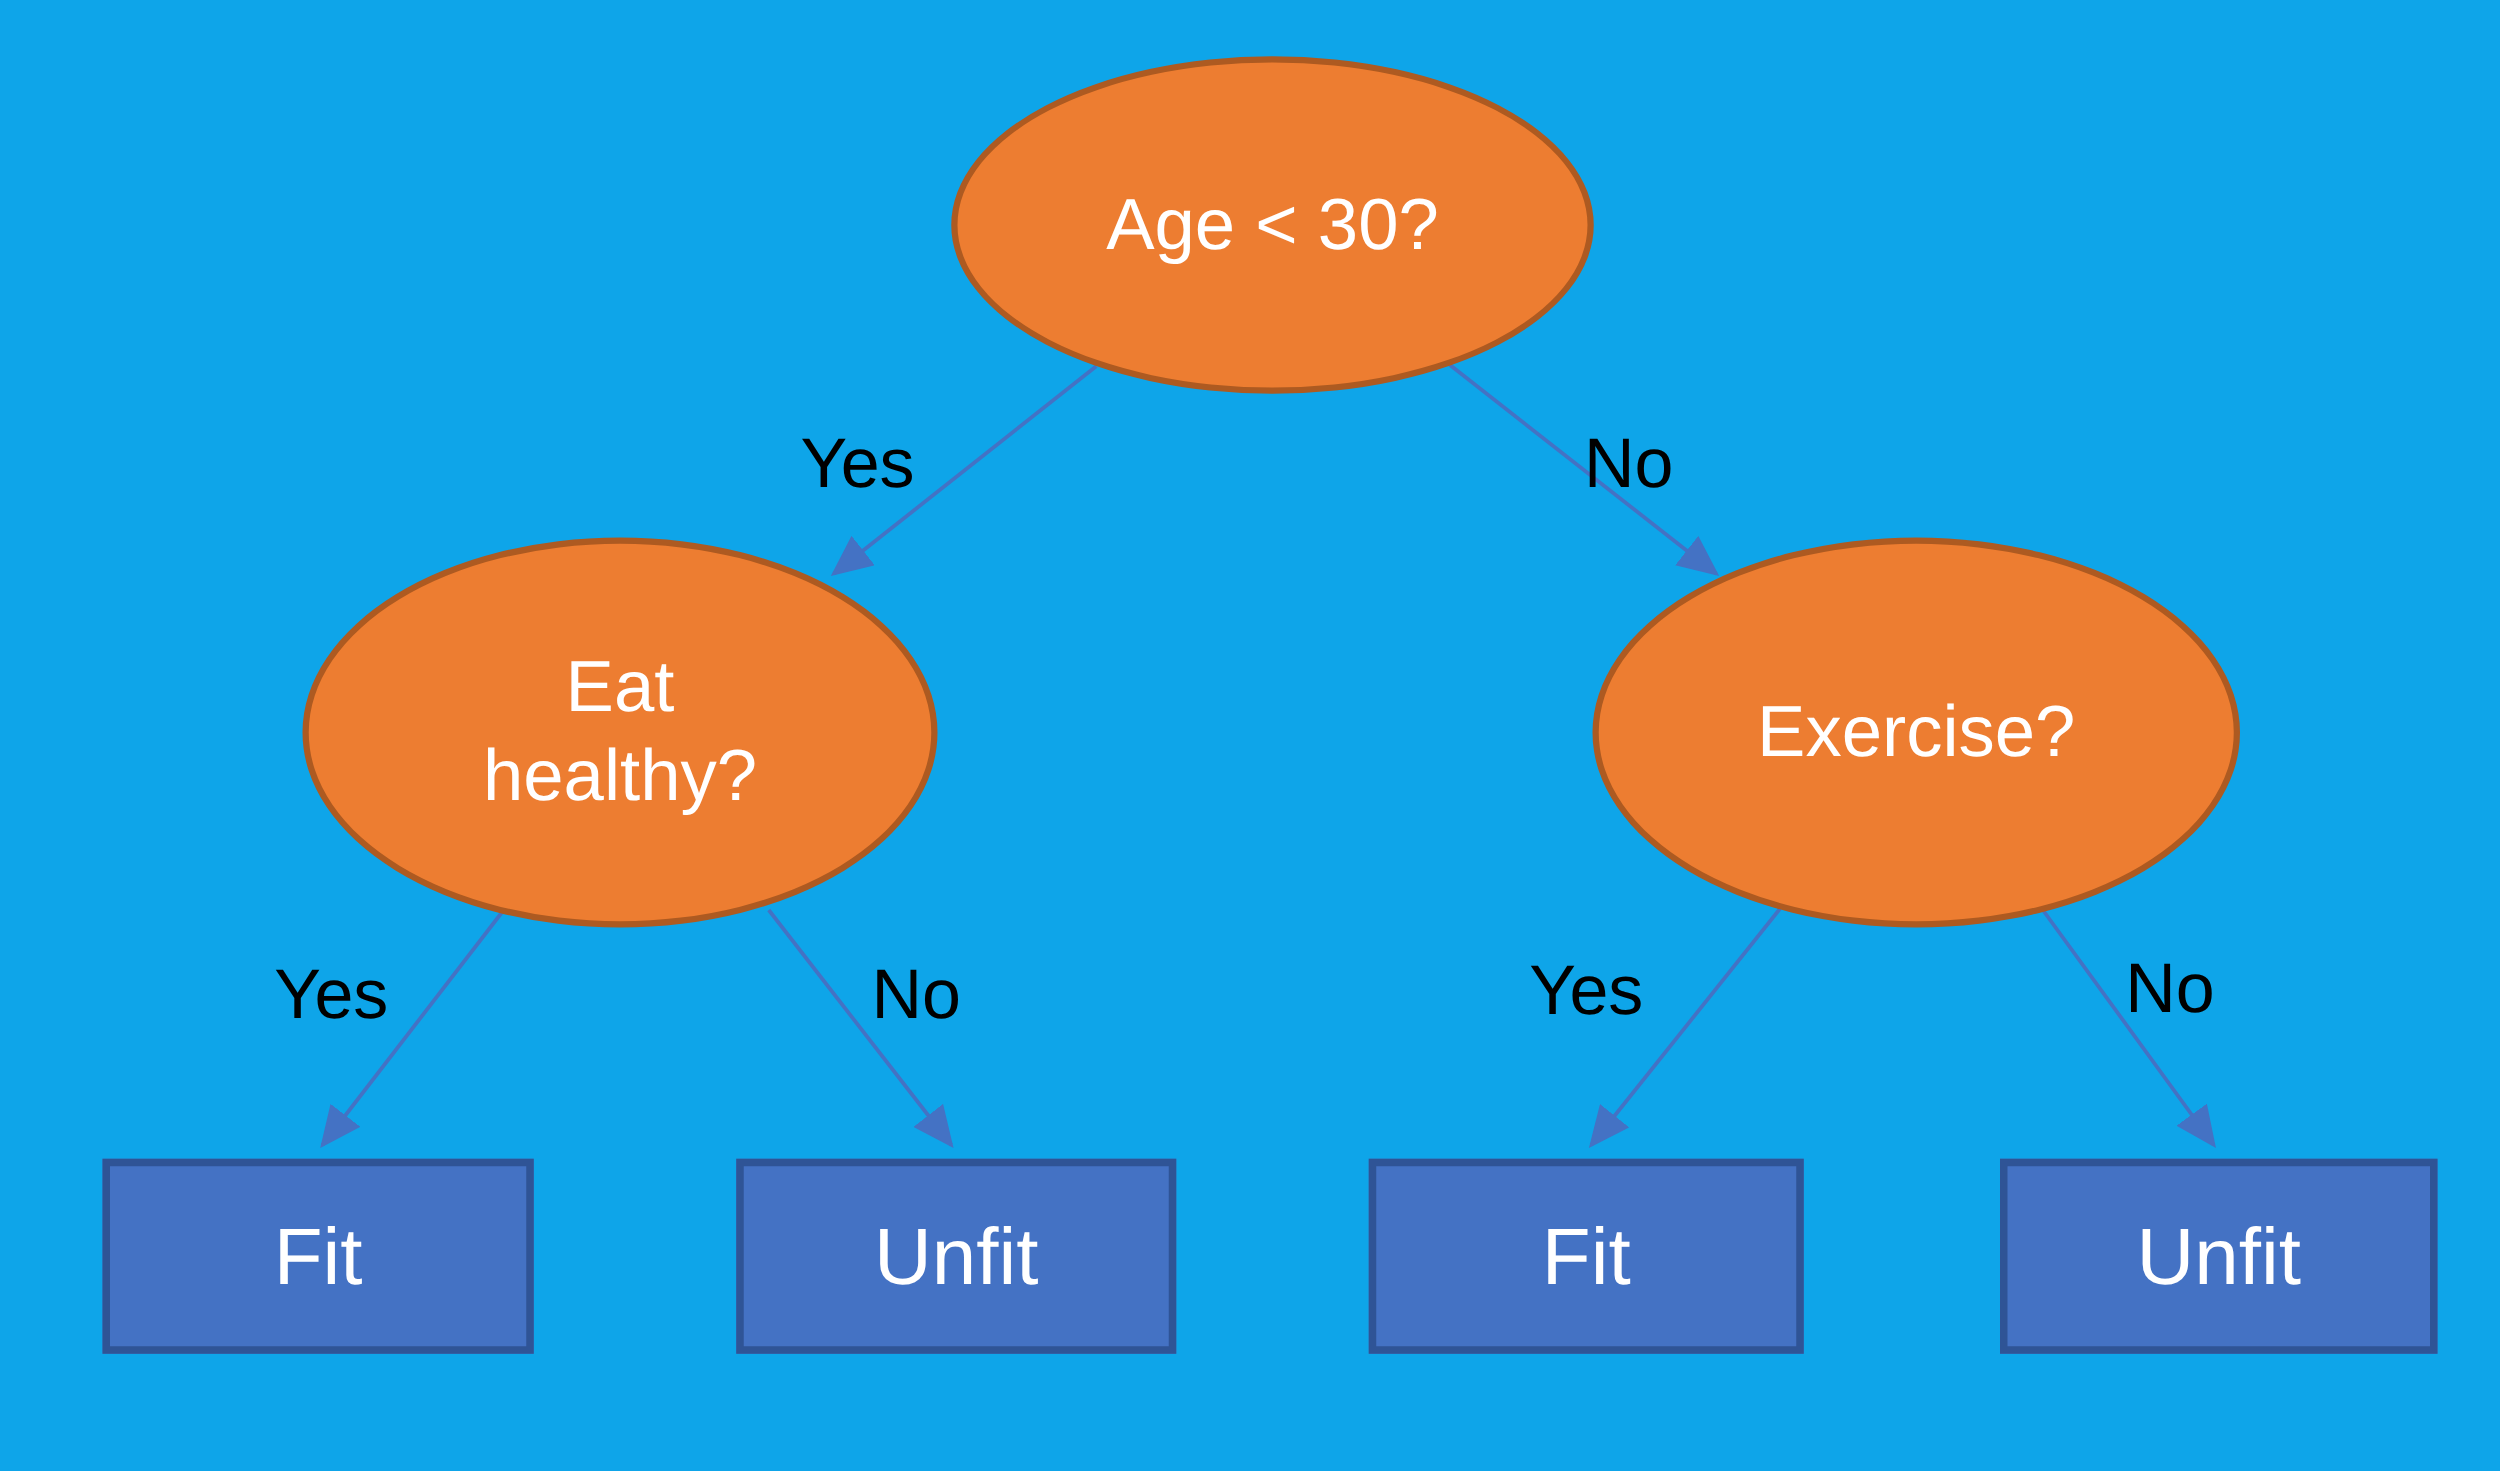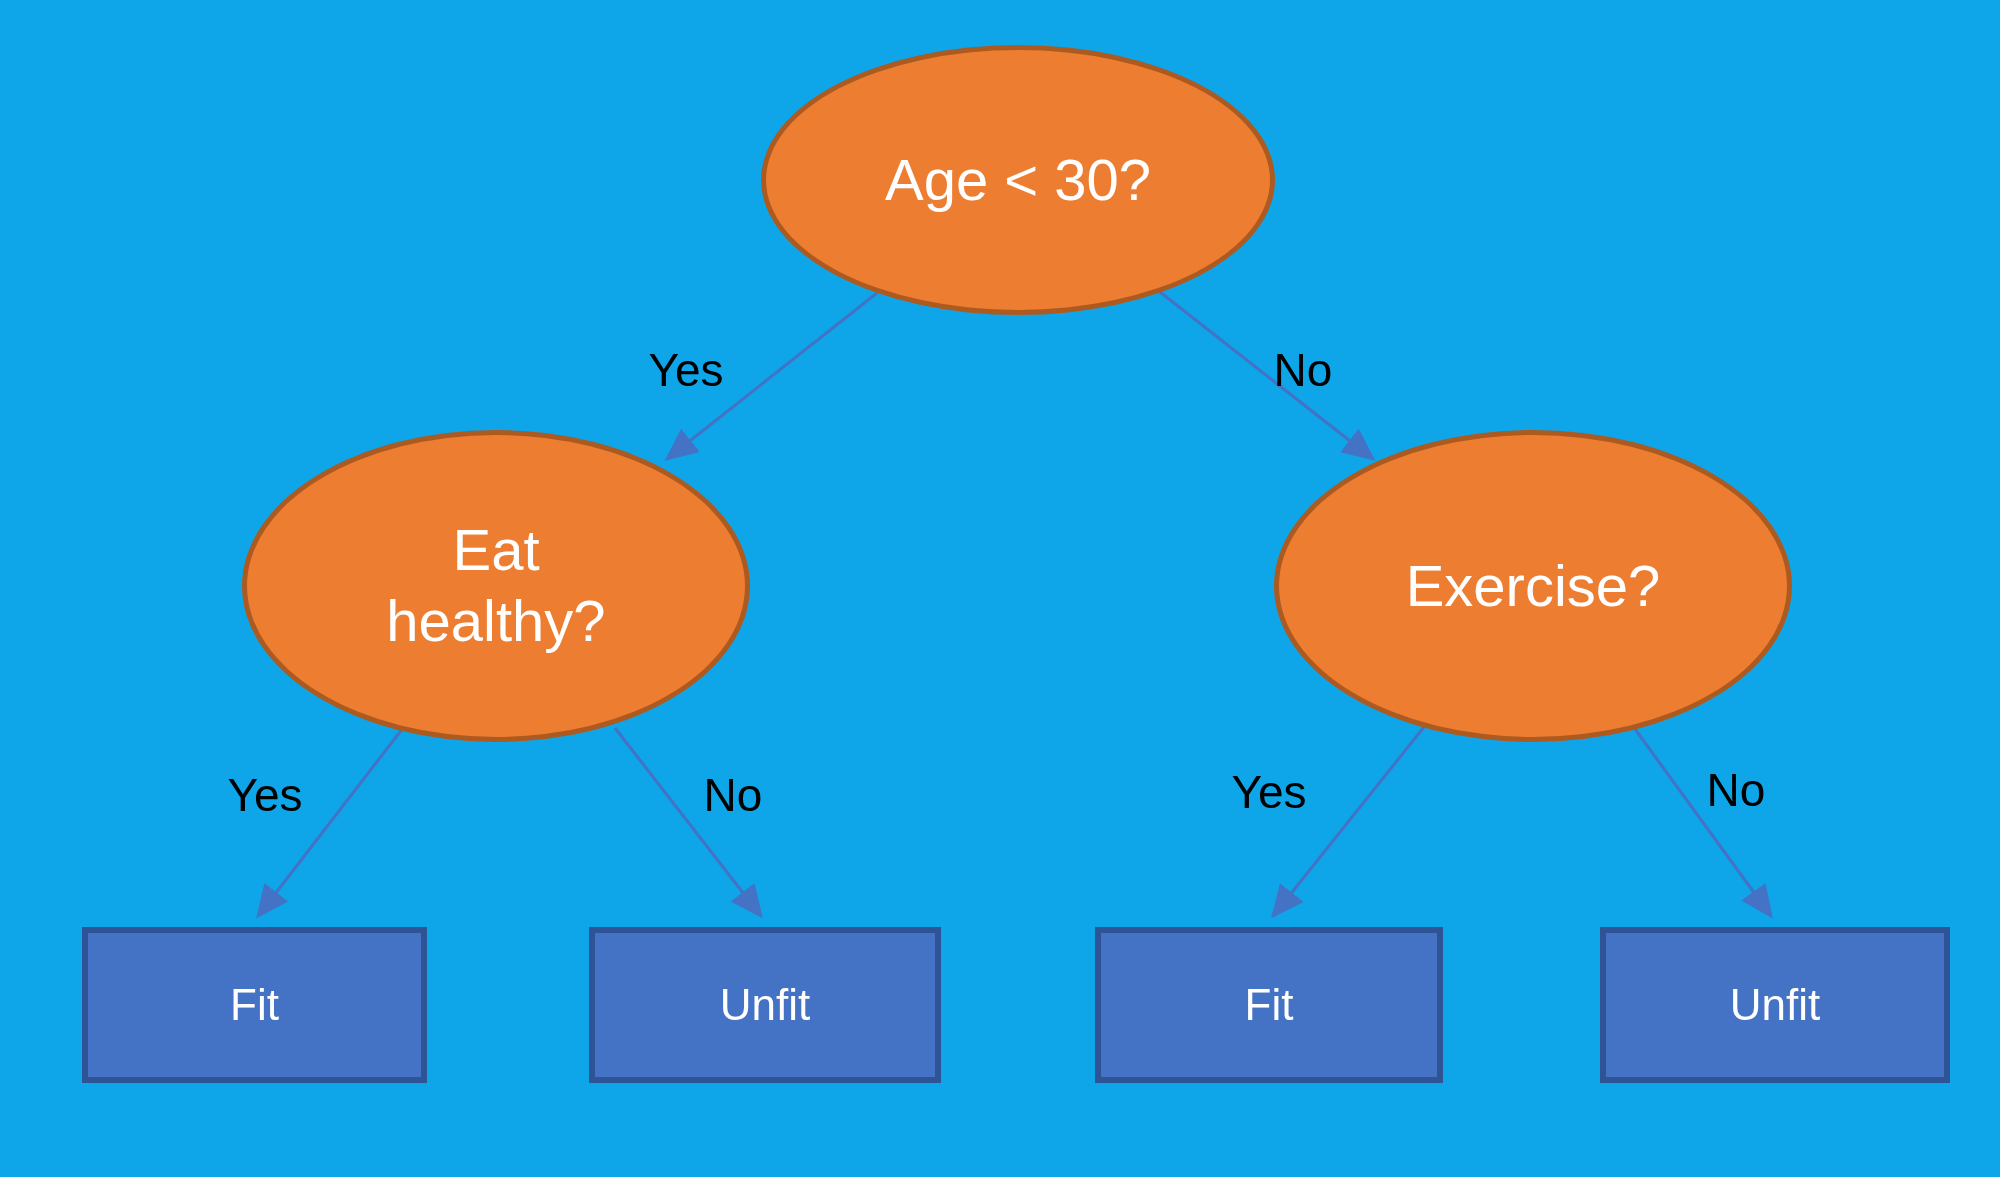--- a/index.html
+++ b/index.html
@@ -30,34 +30,34 @@
   }
   .ellipse {
     background: #ED7D31;
     border: 5px solid #AD5A21;
     border-radius: 50%;
     font-size: 58px;
   }
   .leaf {
     background: #4472C4;
     border: 6px solid #2F5496;
-    font-size: 44px;
+    font-size: 64px;
   }
   .node-root   { left: 761px;  top: 45px;  width: 514px; height: 270px; }
   .node-eat    { left: 242px;  top: 430px; width: 508px; height: 312px; }
   .node-ex     { left: 1274px; top: 430px; width: 518px; height: 312px; }
   .leaf-1 { left: 82px;   top: 927px; width: 345px; height: 156px; }
   .leaf-2 { left: 589px;  top: 927px; width: 352px; height: 156px; }
   .leaf-3 { left: 1095px; top: 927px; width: 348px; height: 156px; }
   .leaf-4 { left: 1600px; top: 927px; width: 350px; height: 156px; }
   .label-narrow { display: inline-block; max-width: 270px; }
   .edge-label {
     position: absolute;
     transform: translate(-50%, -50%);
-    font-size: 46px;
+    font-size: 56px;
     color: #000000;
     z-index: 3;
     white-space: nowrap;
   }
   .el-1 { left: 686px;  top: 370px; }
   .el-2 { left: 1303px; top: 370px; }
   .el-3 { left: 265px;  top: 795px; }
   .el-4 { left: 733px;  top: 795px; }
   .el-5 { left: 1269px; top: 792px; }
   .el-6 { left: 1736px; top: 790px; }

